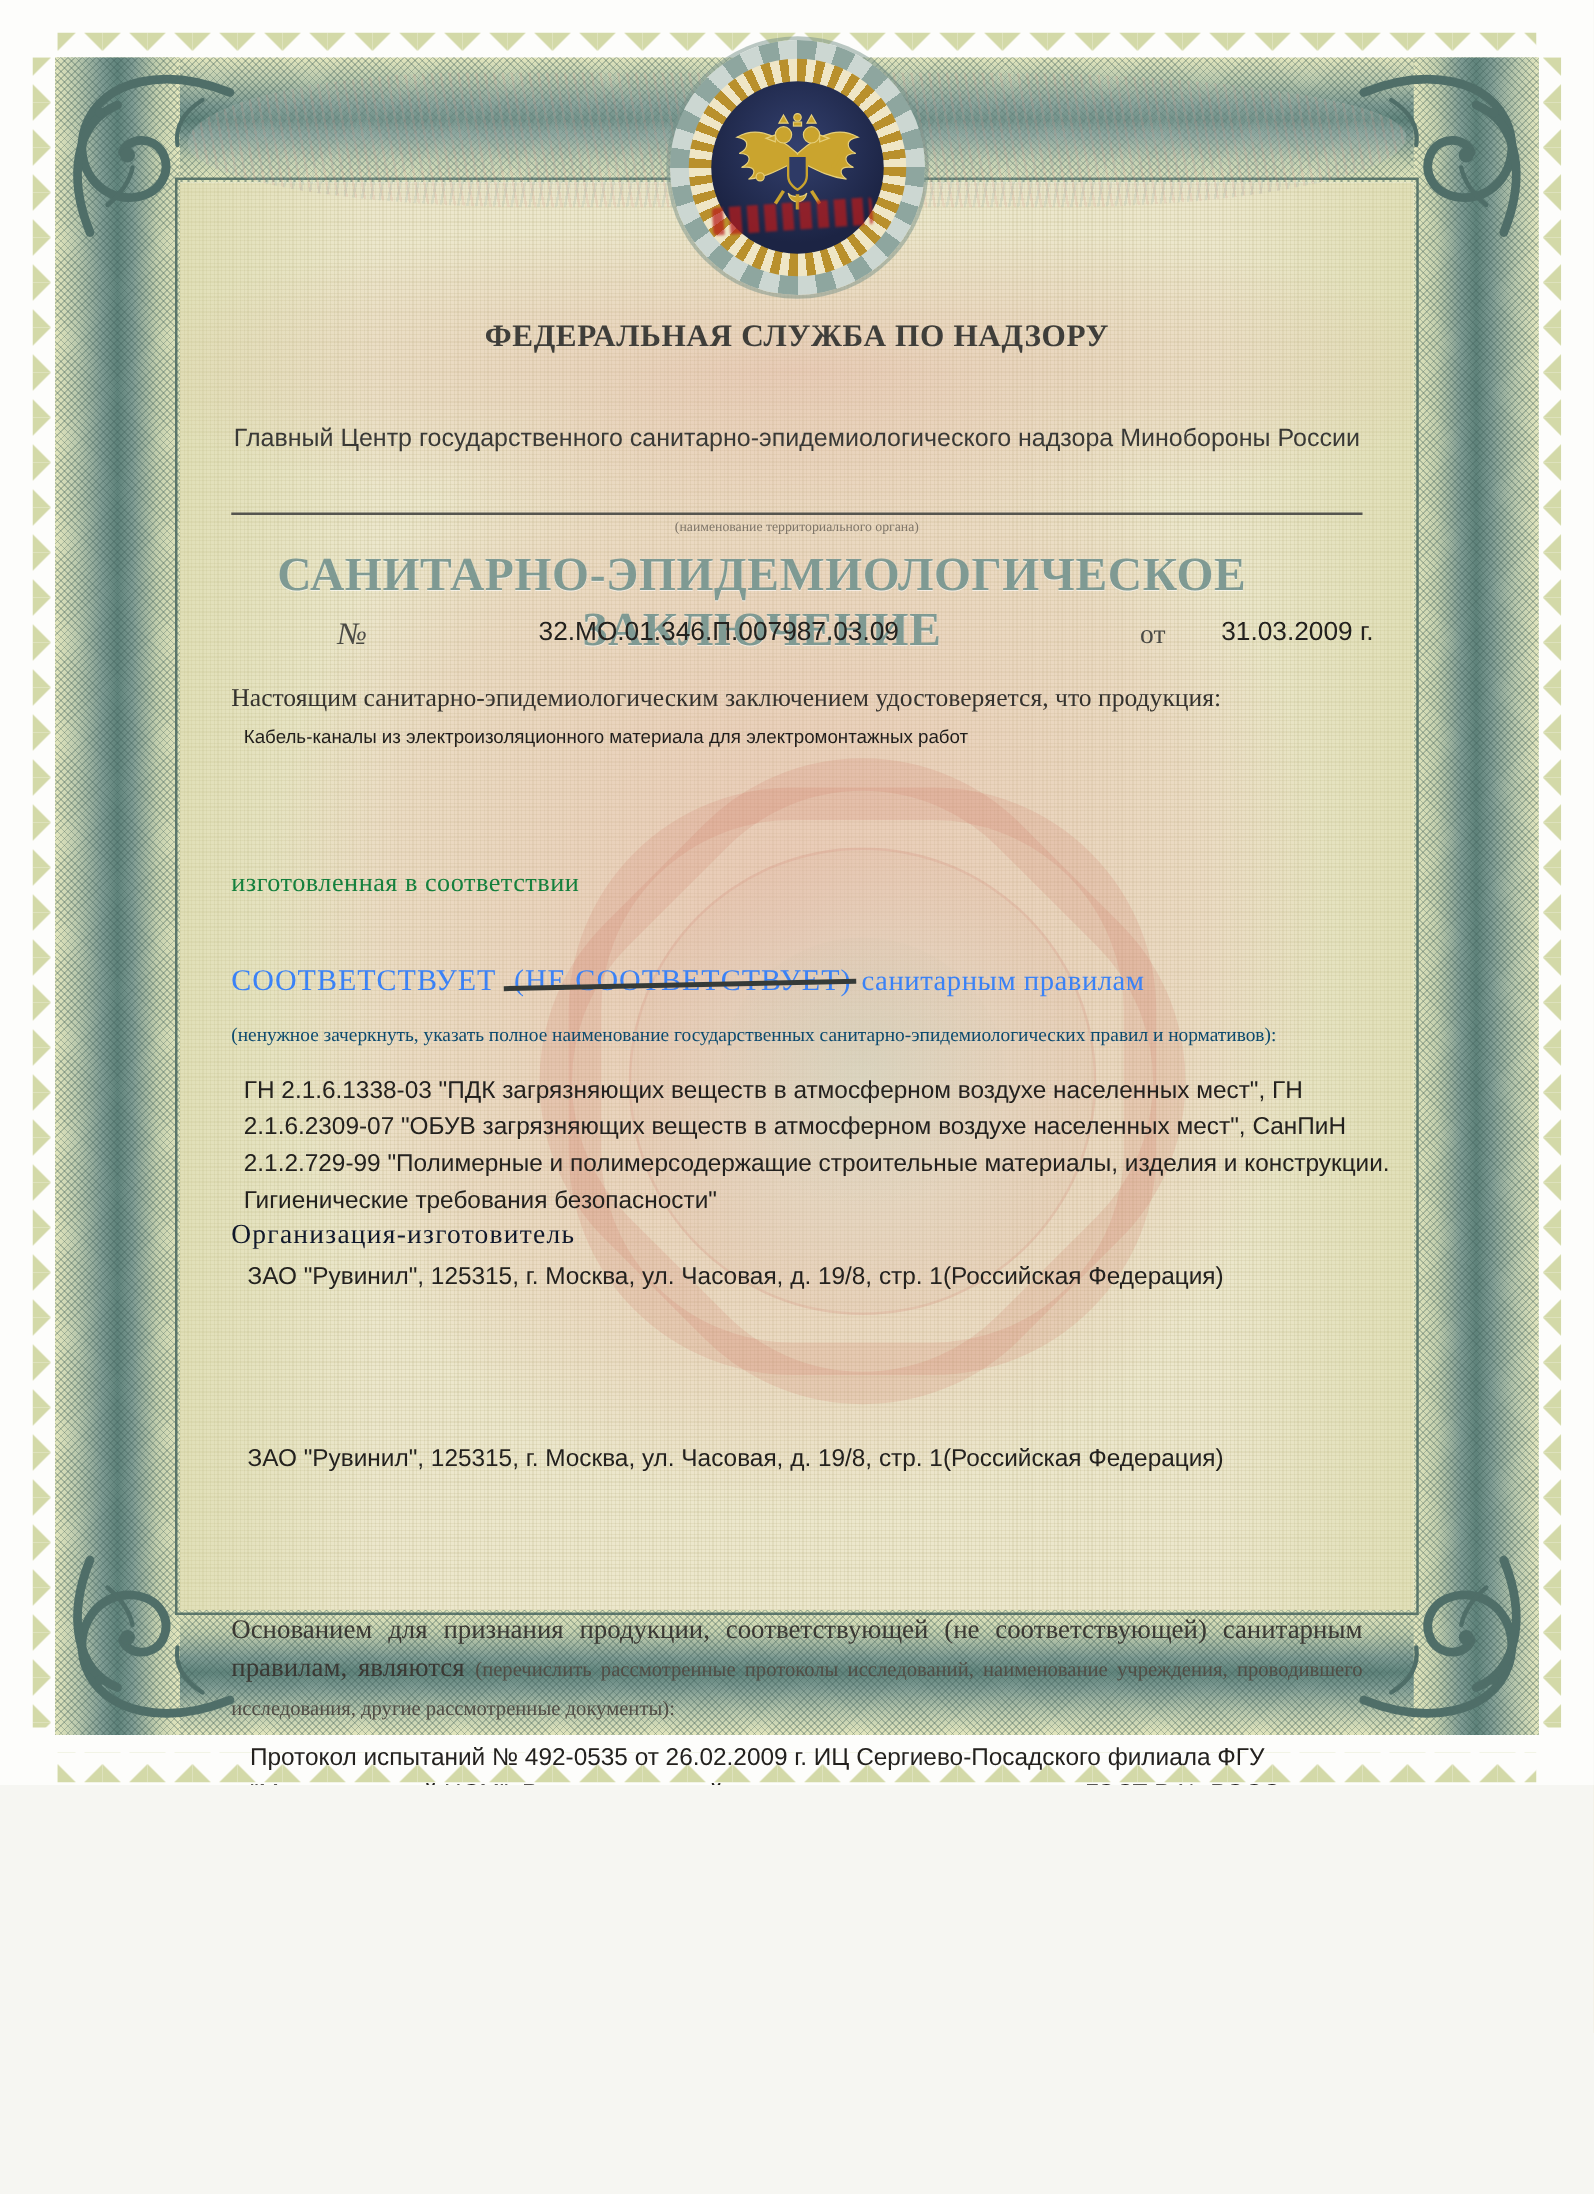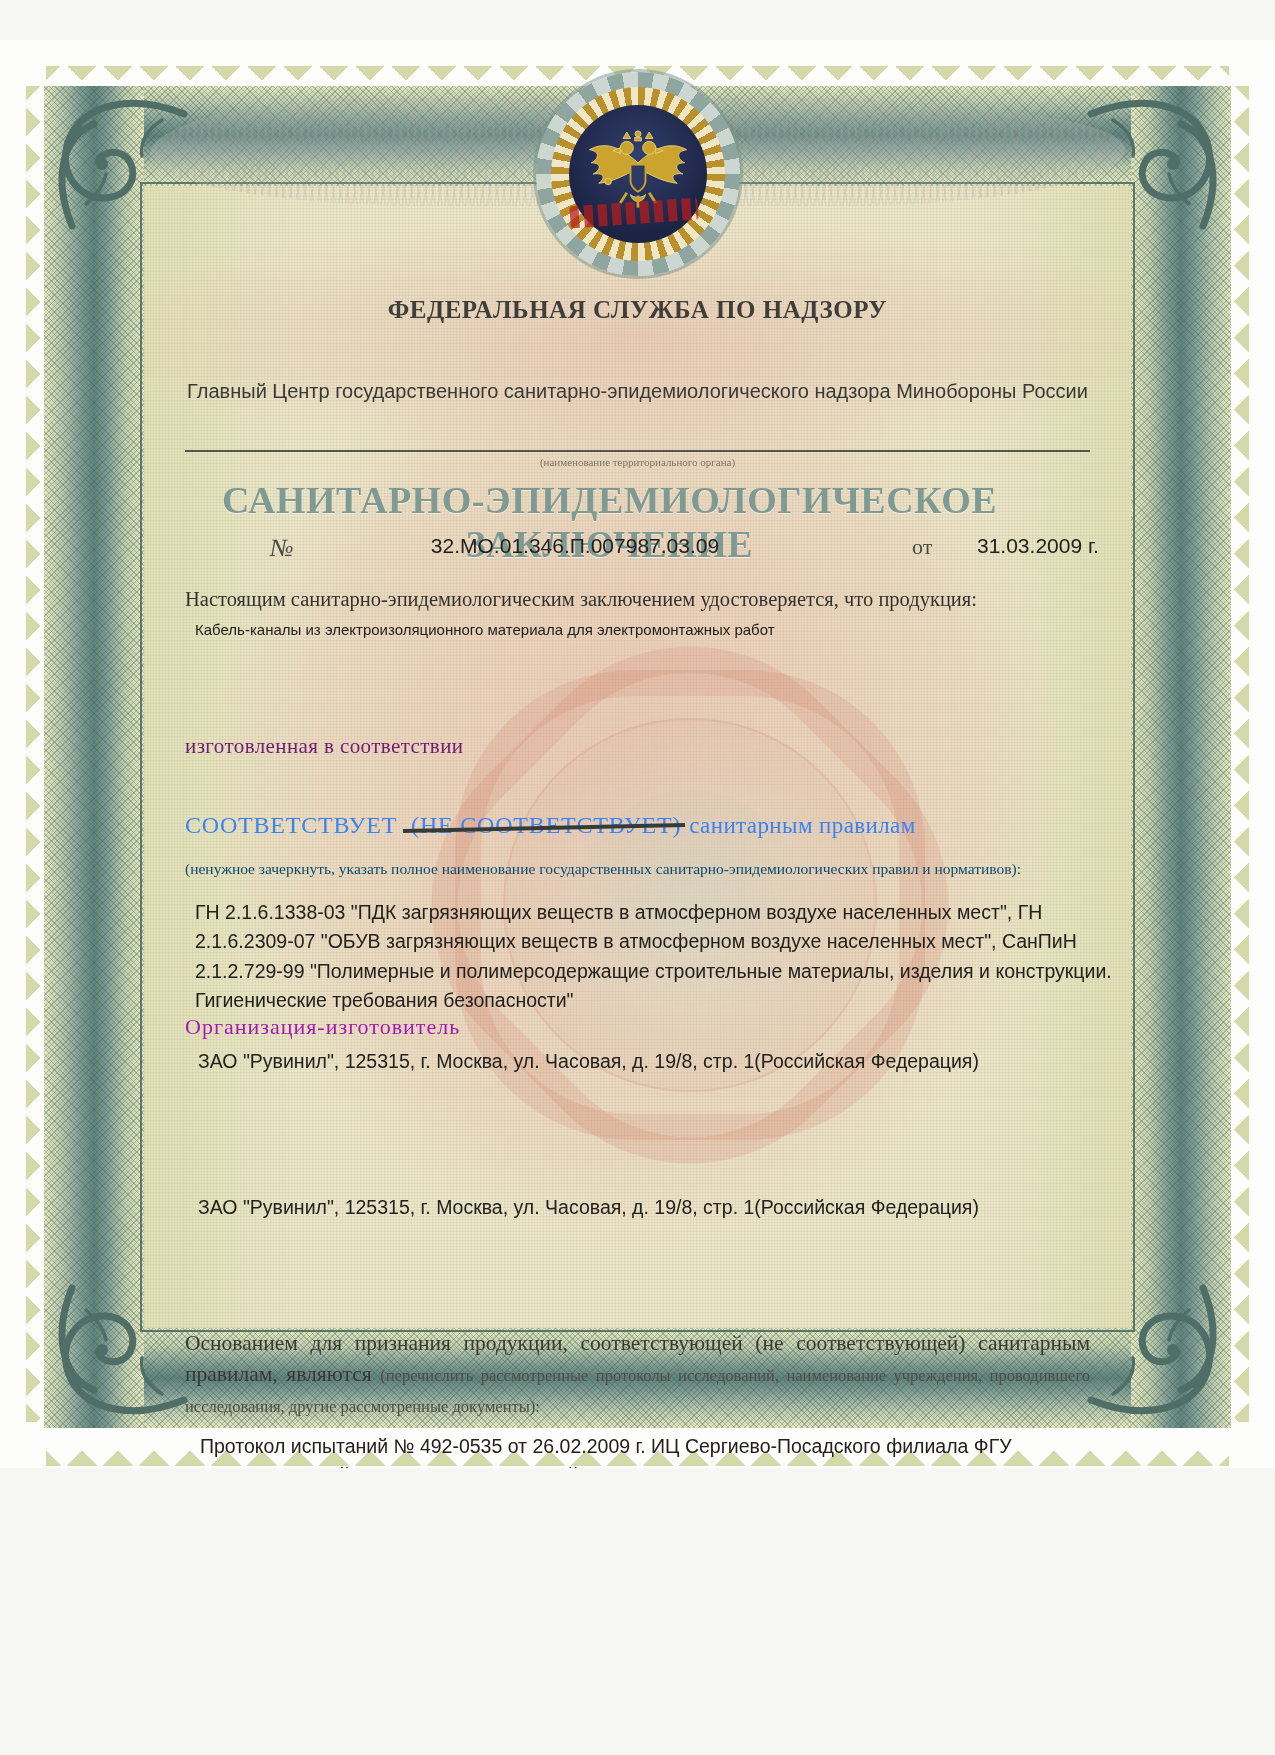--- a/index.html
+++ b/index.html
@@ -1,17 +1,17 @@
 <!DOCTYPE html>
 <html><head>
 <meta charset="utf-8">
 <style>
   html,body{margin:0;padding:0;background:#f6f6f2;}
   .page{position:relative;width:1275px;height:1428px;background:#fdfdfb;overflow:hidden;
-        font-family:"Liberation Serif",serif;margin-top:40px;}
+        font-family:"Liberation Serif",serif;}
   
   .spike{position:absolute;z-index:1;}
   .spike-top{left:46px;right:46px;top:26px;height:24px;
     background:linear-gradient(135deg,#d3d9a8 25%,transparent 25%) 0 0/36px 24px repeat-x,
                linear-gradient(225deg,#d3d9a8 25%,transparent 25%) 0 0/36px 24px repeat-x;}
   .spike-bottom{left:46px;right:46px;bottom:2px;height:24px;
     background:linear-gradient(45deg,#d3d9a8 25%,transparent 25%) 0 100%/36px 24px repeat-x,
                linear-gradient(315deg,#d3d9a8 25%,transparent 25%) 0 100%/36px 24px repeat-x;}
   .spike-left{top:46px;bottom:46px;left:26px;width:24px;
     background:linear-gradient(45deg,#d3d9a8 25%,transparent 25%) 0 0/24px 36px repeat-y,
@@ -87,29 +87,29 @@
   .doc-title{top:438px;font-size:38px;font-weight:bold;color:#7f9a93;letter-spacing:.5px;
     transform:translateX(-28px);text-shadow:0 1px 0 rgba(255,255,255,.55);}
   .numrow{top:494px;height:32px;}
   .numrow span{position:absolute;white-space:nowrap;}
   .num-label{left:85px;font-size:25px;font-style:italic;color:#4a4a45;}
   .num-value{left:150px;width:480px;text-align:center;font-family:"Liberation Sans",sans-serif;font-size:21px;color:#23211e;}
   .from-label{left:727px;font-size:22px;color:#4a4a45;}
   .date-value{left:792px;font-family:"Liberation Sans",sans-serif;font-size:21px;color:#23211e;}
   .intro{top:548px;font-size:20.5px;color:#34322e;}
   .product{top:581px;left:195px;font-family:"Liberation Sans",sans-serif;font-size:15px;color:#1f1d1b;}
-  .made{top:694px;font-size:21px;color:#701a75;letter-spacing:.4px;}
+  .made{top:694px;font-size:21px;color:#15803d;letter-spacing:.4px;}
   .tu{top:727px;left:196px;font-family:"Liberation Sans",sans-serif;font-size:21px;color:#1f1d1b;}
   .conform{top:772px;font-size:24px;color:#3b82f6;letter-spacing:.8px;white-space:nowrap;}
   .conform .suffix{font-size:23px;letter-spacing:.4px;}
   .strike{position:relative;display:inline-block;margin:0 8px 0 14px;}
   .strike::after{content:"";position:absolute;left:-8px;right:-4px;top:50%;height:3.5px;background:#363b38;transform:rotate(-1.2deg);}
   .conf-note{top:817px;width:880px;font-size:15.5px;line-height:1.55;color:#0c4a6e;}
   .regs{top:858px;left:195px;width:922px;font-family:"Liberation Sans",sans-serif;font-size:19.5px;line-height:1.5;color:#23211e;}
-  .sec-label{font-size:22px;color:#a21caf;letter-spacing:1px;}
+  .sec-label{font-size:22px;color:#0f172a;letter-spacing:1px;}
   .manuf-label{top:974px;}
   .manuf-value{top:1010px;left:198px;font-family:"Liberation Sans",sans-serif;font-size:19.5px;color:#23211e;}
   .recip-label{top:1120px;}
   .recip-value{top:1156px;left:198px;font-family:"Liberation Sans",sans-serif;font-size:19.5px;color:#23211e;}
   .basis{top:1288px;font-size:21.5px;line-height:1.45;color:#3a3833;text-align:justify;}
   .basis .small{font-size:16.5px;color:#514d45;}
   .protocol{top:1392px;left:200px;width:918px;font-family:"Liberation Sans",sans-serif;font-size:19.5px;line-height:1.5;color:#23211e;}
   .serial{top:1548px;left:0;right:0;width:auto;text-align:center;font-size:27px;font-weight:bold;
     color:#cf3a2b;letter-spacing:4px;transform:translateX(-35px);}
   .footer{top:1720px;left:auto;right:168px;width:auto;font-family:"Liberation Sans",sans-serif;

